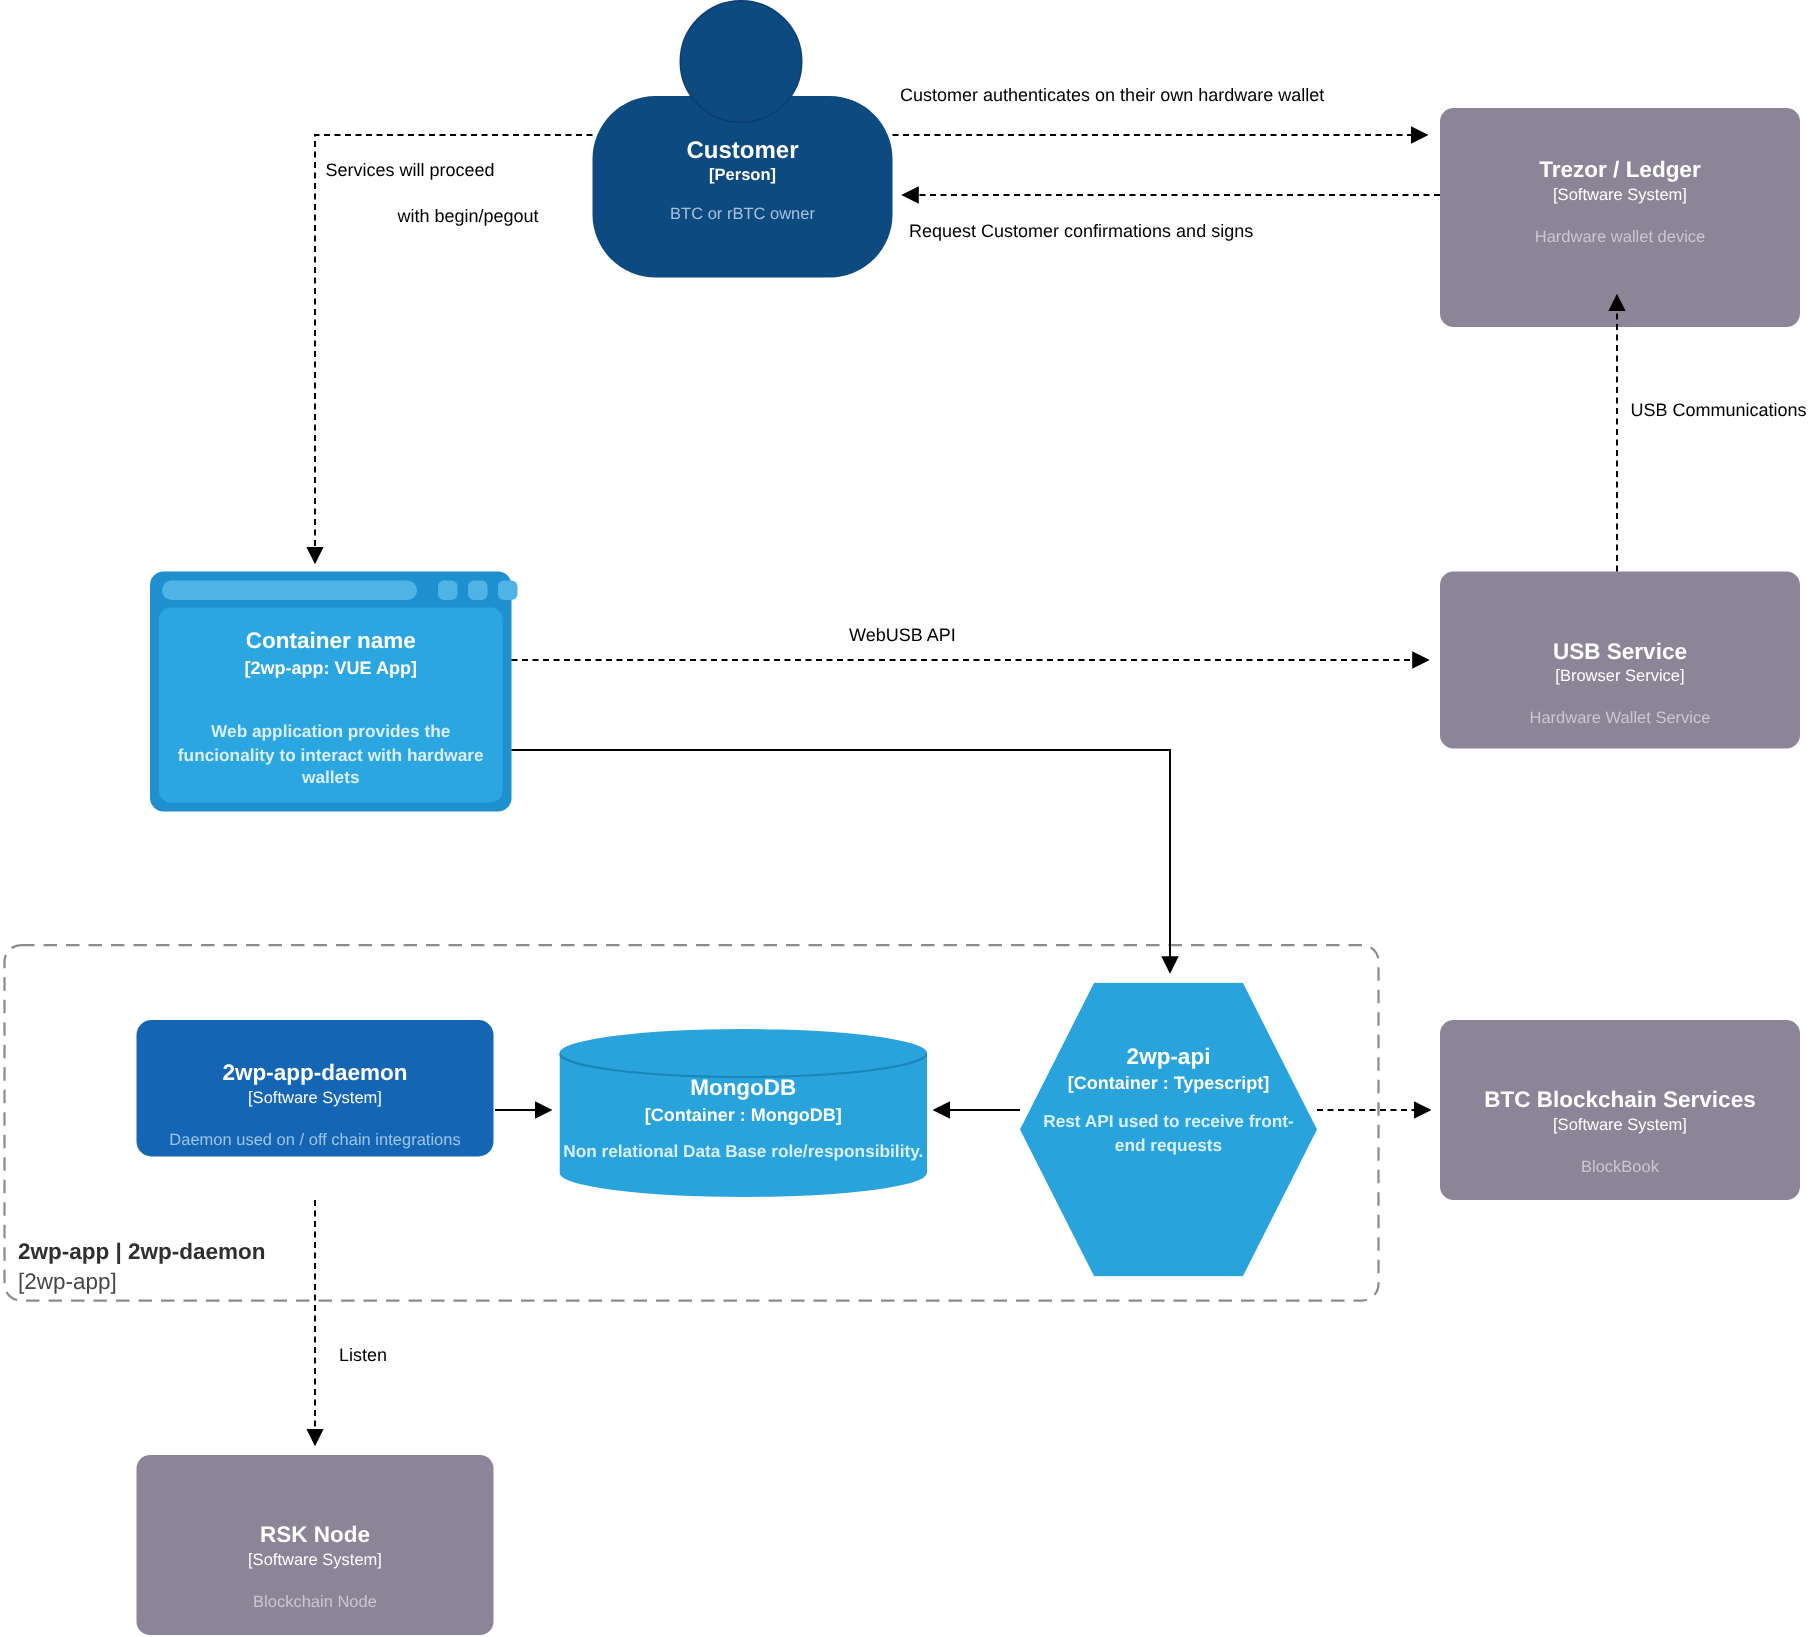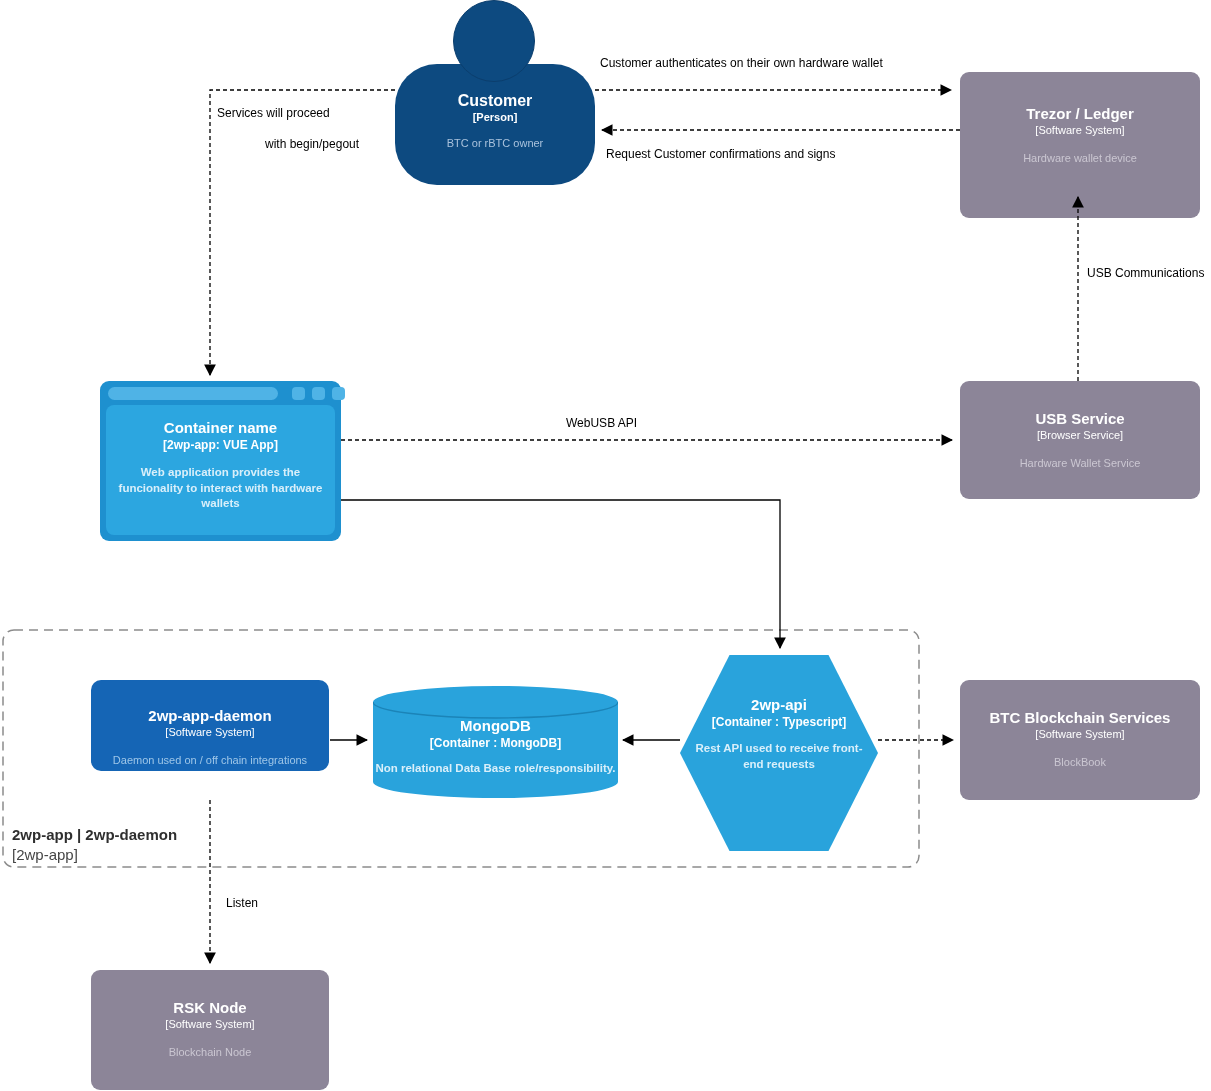--- a/index.html
+++ b/index.html
@@ -7,21 +7,21 @@
   body { font-family:"Liberation Sans", sans-serif; }
   #canvas { position:relative; width:1211px; height:1091px; background:#ffffff; overflow:hidden; }
 
   
   .node { position:absolute; text-align:center; }
   .title { font-weight:bold; font-size:15px; color:#ffffff; line-height:1.2; }
   .subtitle { font-size:11px; color:#ffffff; line-height:1.35; }
   .desc { font-size:11px; line-height:1.35; margin-top:13px; padding:0 10px; }
 
   
-  .ext { background:#8C8598; border-radius:9px; padding-top:29px; }
+  .ext { background:#8C8598; border-radius:9px; padding-top:45px; }
   .ext .desc { color:#CBC7D2; }
   #trezor { left:960px; top:72px;  width:240px; height:146px; padding-top:33px; }
   #usbservice { left:960px; top:381px; width:240px; height:118px; }
   #btc  { left:960px; top:680px; width:240px; height:120px; }
   #rsk  { left:91px;  top:970px; width:238px; height:120px; }
 
   
   #customer-head { position:absolute; left:453px; top:0; width:82px; height:82px;
     border-radius:50%; background:#0D4A80; border:1px solid #0B3E6D; z-index:3; }
   #customer-body { left:395px; top:64px; width:200px; height:121px; border-radius:42px;
@@ -39,21 +39,21 @@
   #webapp { left:100px; top:381px; width:241px; height:160px; background:#1E90CF;
     border-radius:9px; padding:6px; z-index:2; }
   #webapp .chrome { position:relative; height:18px; }
   #webapp .addr { position:absolute; left:2px; top:0; width:170px; height:13px;
     border-radius:7px; background:#4FB3E6; }
   #webapp .btn { position:absolute; top:0; width:13px; height:13px; border-radius:4px; background:#4FB3E6; }
   #webapp .b1 { left:186px; } #webapp .b2 { left:206px; } #webapp .b3 { left:226px; }
   #webapp .panel { position:absolute; left:6px; right:6px; top:24px; bottom:6px;
     background:#2CA6E0; border-radius:8px; text-align:center; padding-top:14px; }
   #webapp .subtitle { font-weight:bold; font-size:12px; }
-  #webapp .desc { color:#D9EFFA; font-weight:bold; font-size:11.5px; margin-top:12px; }
+  #webapp .desc { color:#D9EFFA; font-weight:bold; font-size:11.5px; margin-top:28px; }
 
   
   #mongo { left:373px; top:686px; width:245px; height:112px; }
   #mongo svg.cyl { position:absolute; left:0; top:0; }
   #mongo .txt { position:relative; z-index:2; padding-top:31px; }
   #mongo .subtitle { font-weight:bold; font-size:12px; }
   #mongo .desc { color:#D9EFFA; font-weight:bold; font-size:11.5px; margin-top:10px; padding:0 2px; }
 
   
   #api { left:680px; top:655px; width:198px; height:196px; background:#29A3DC;

